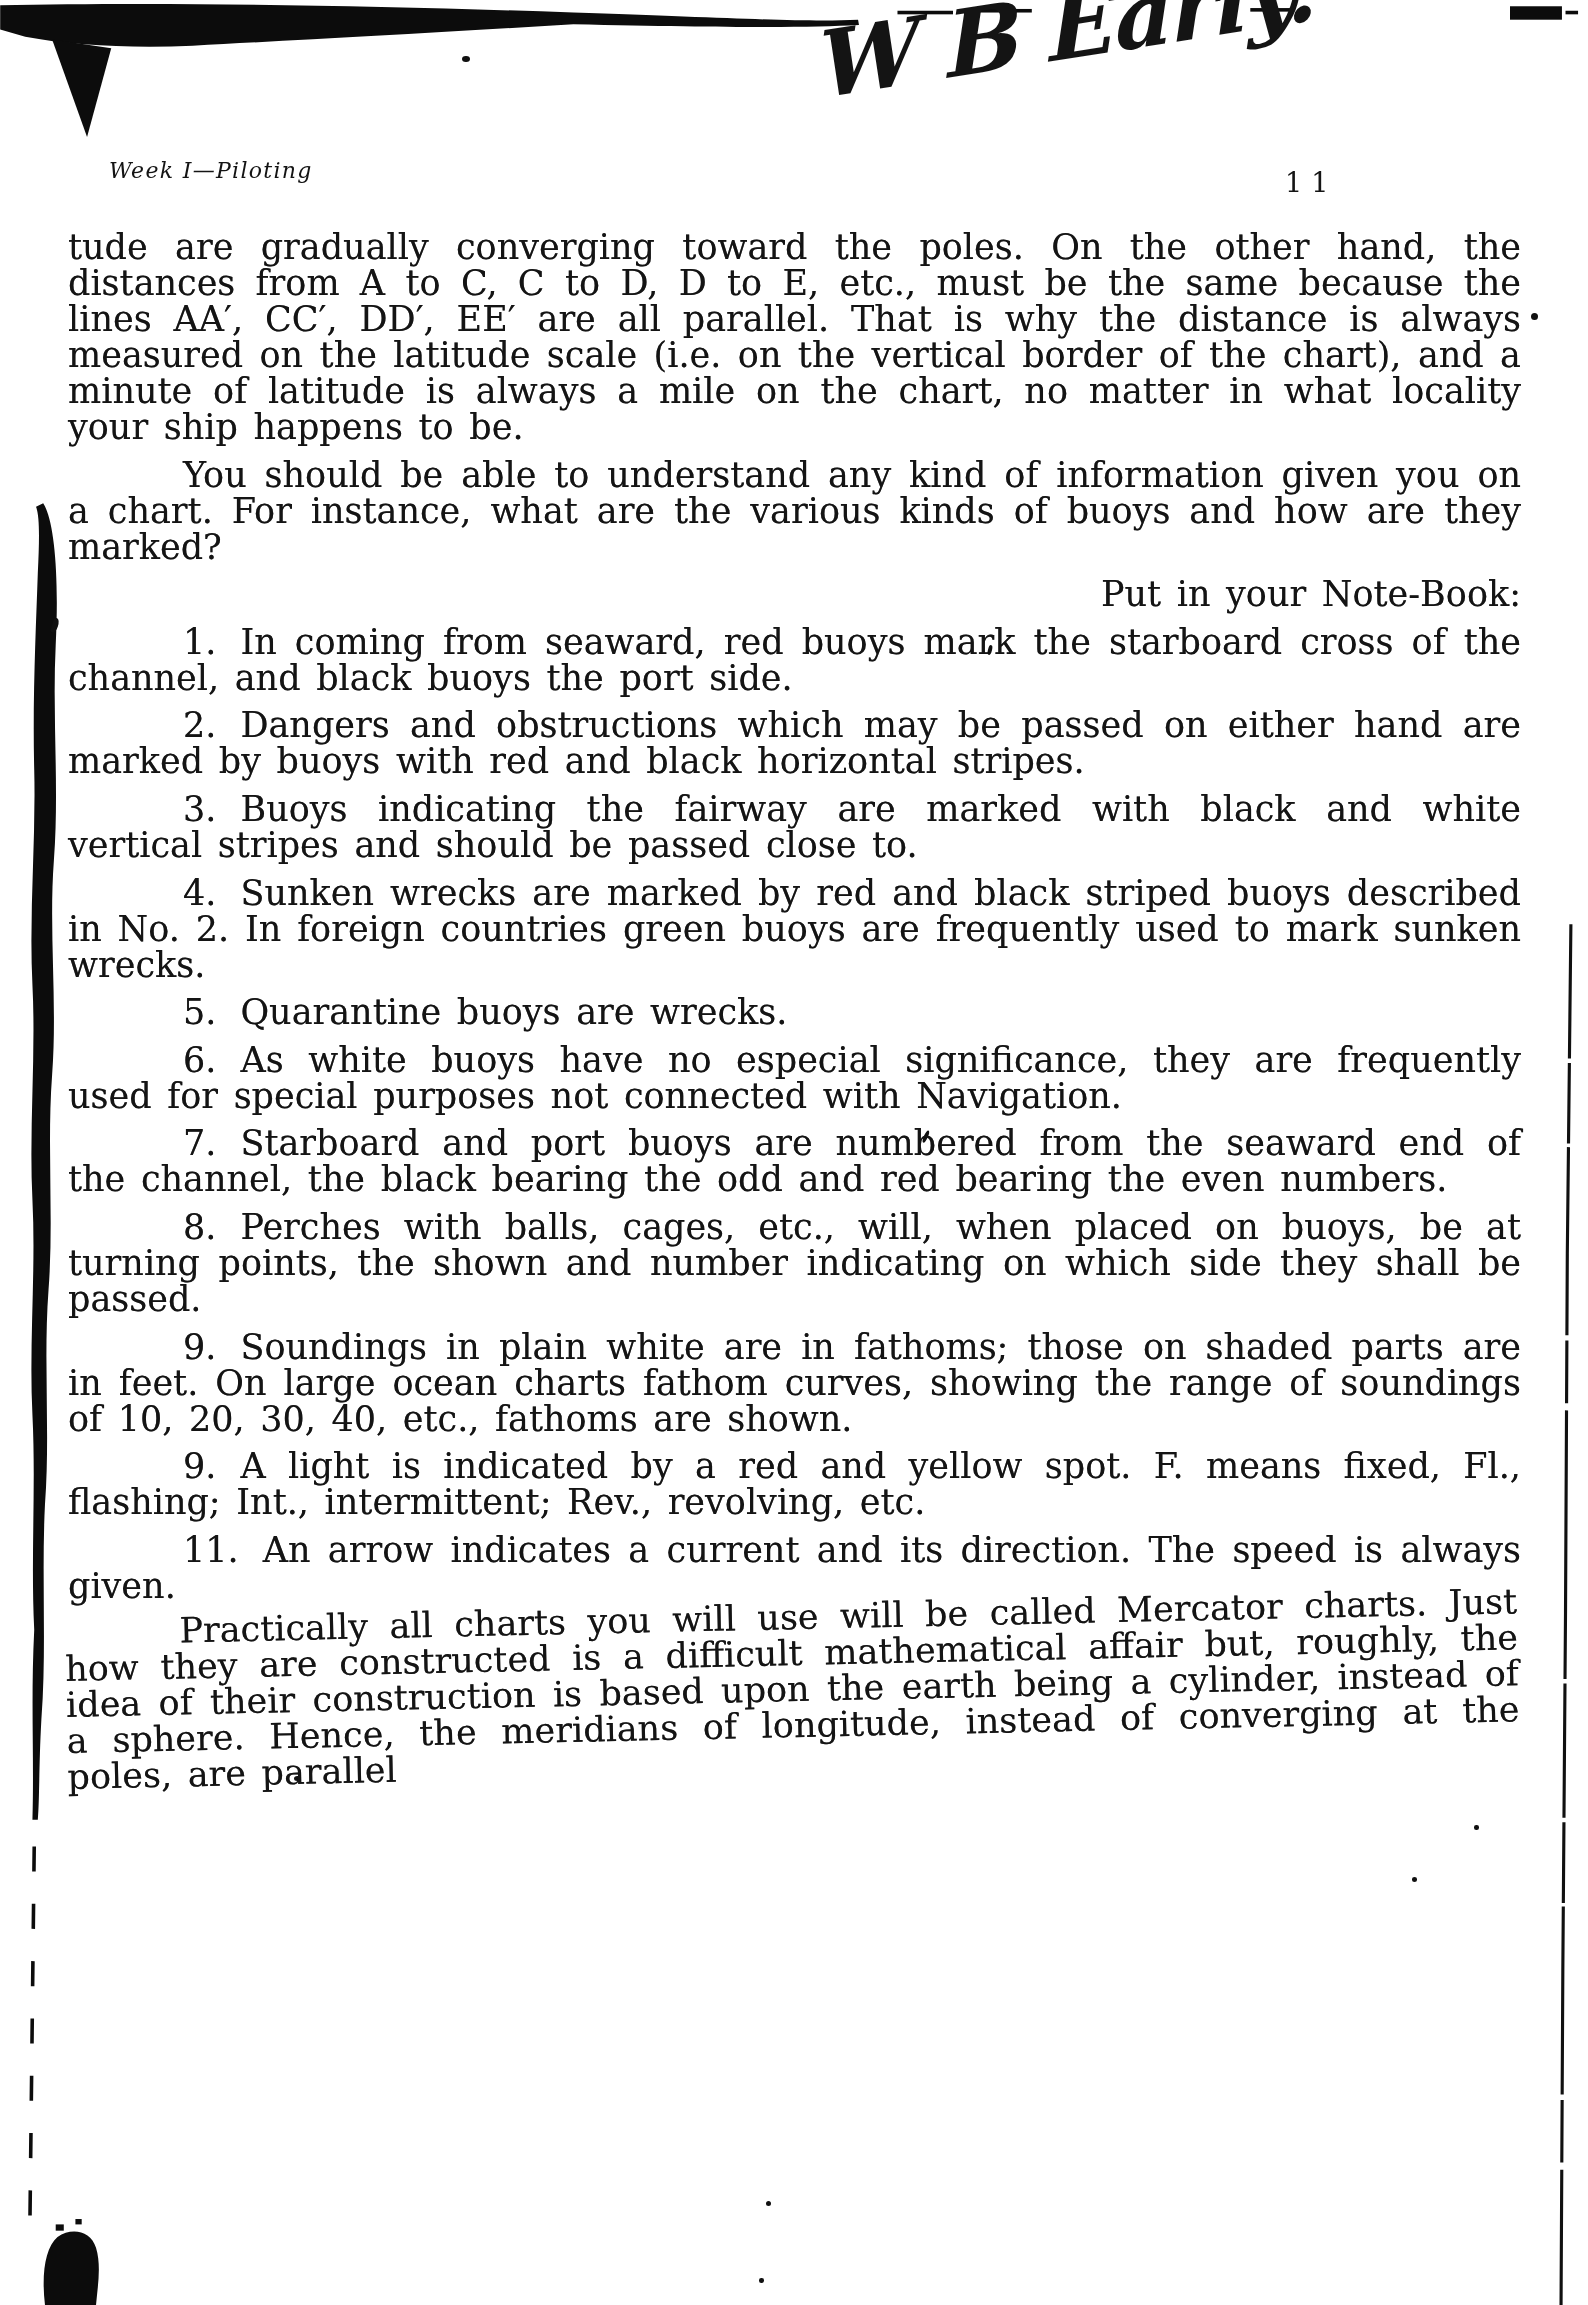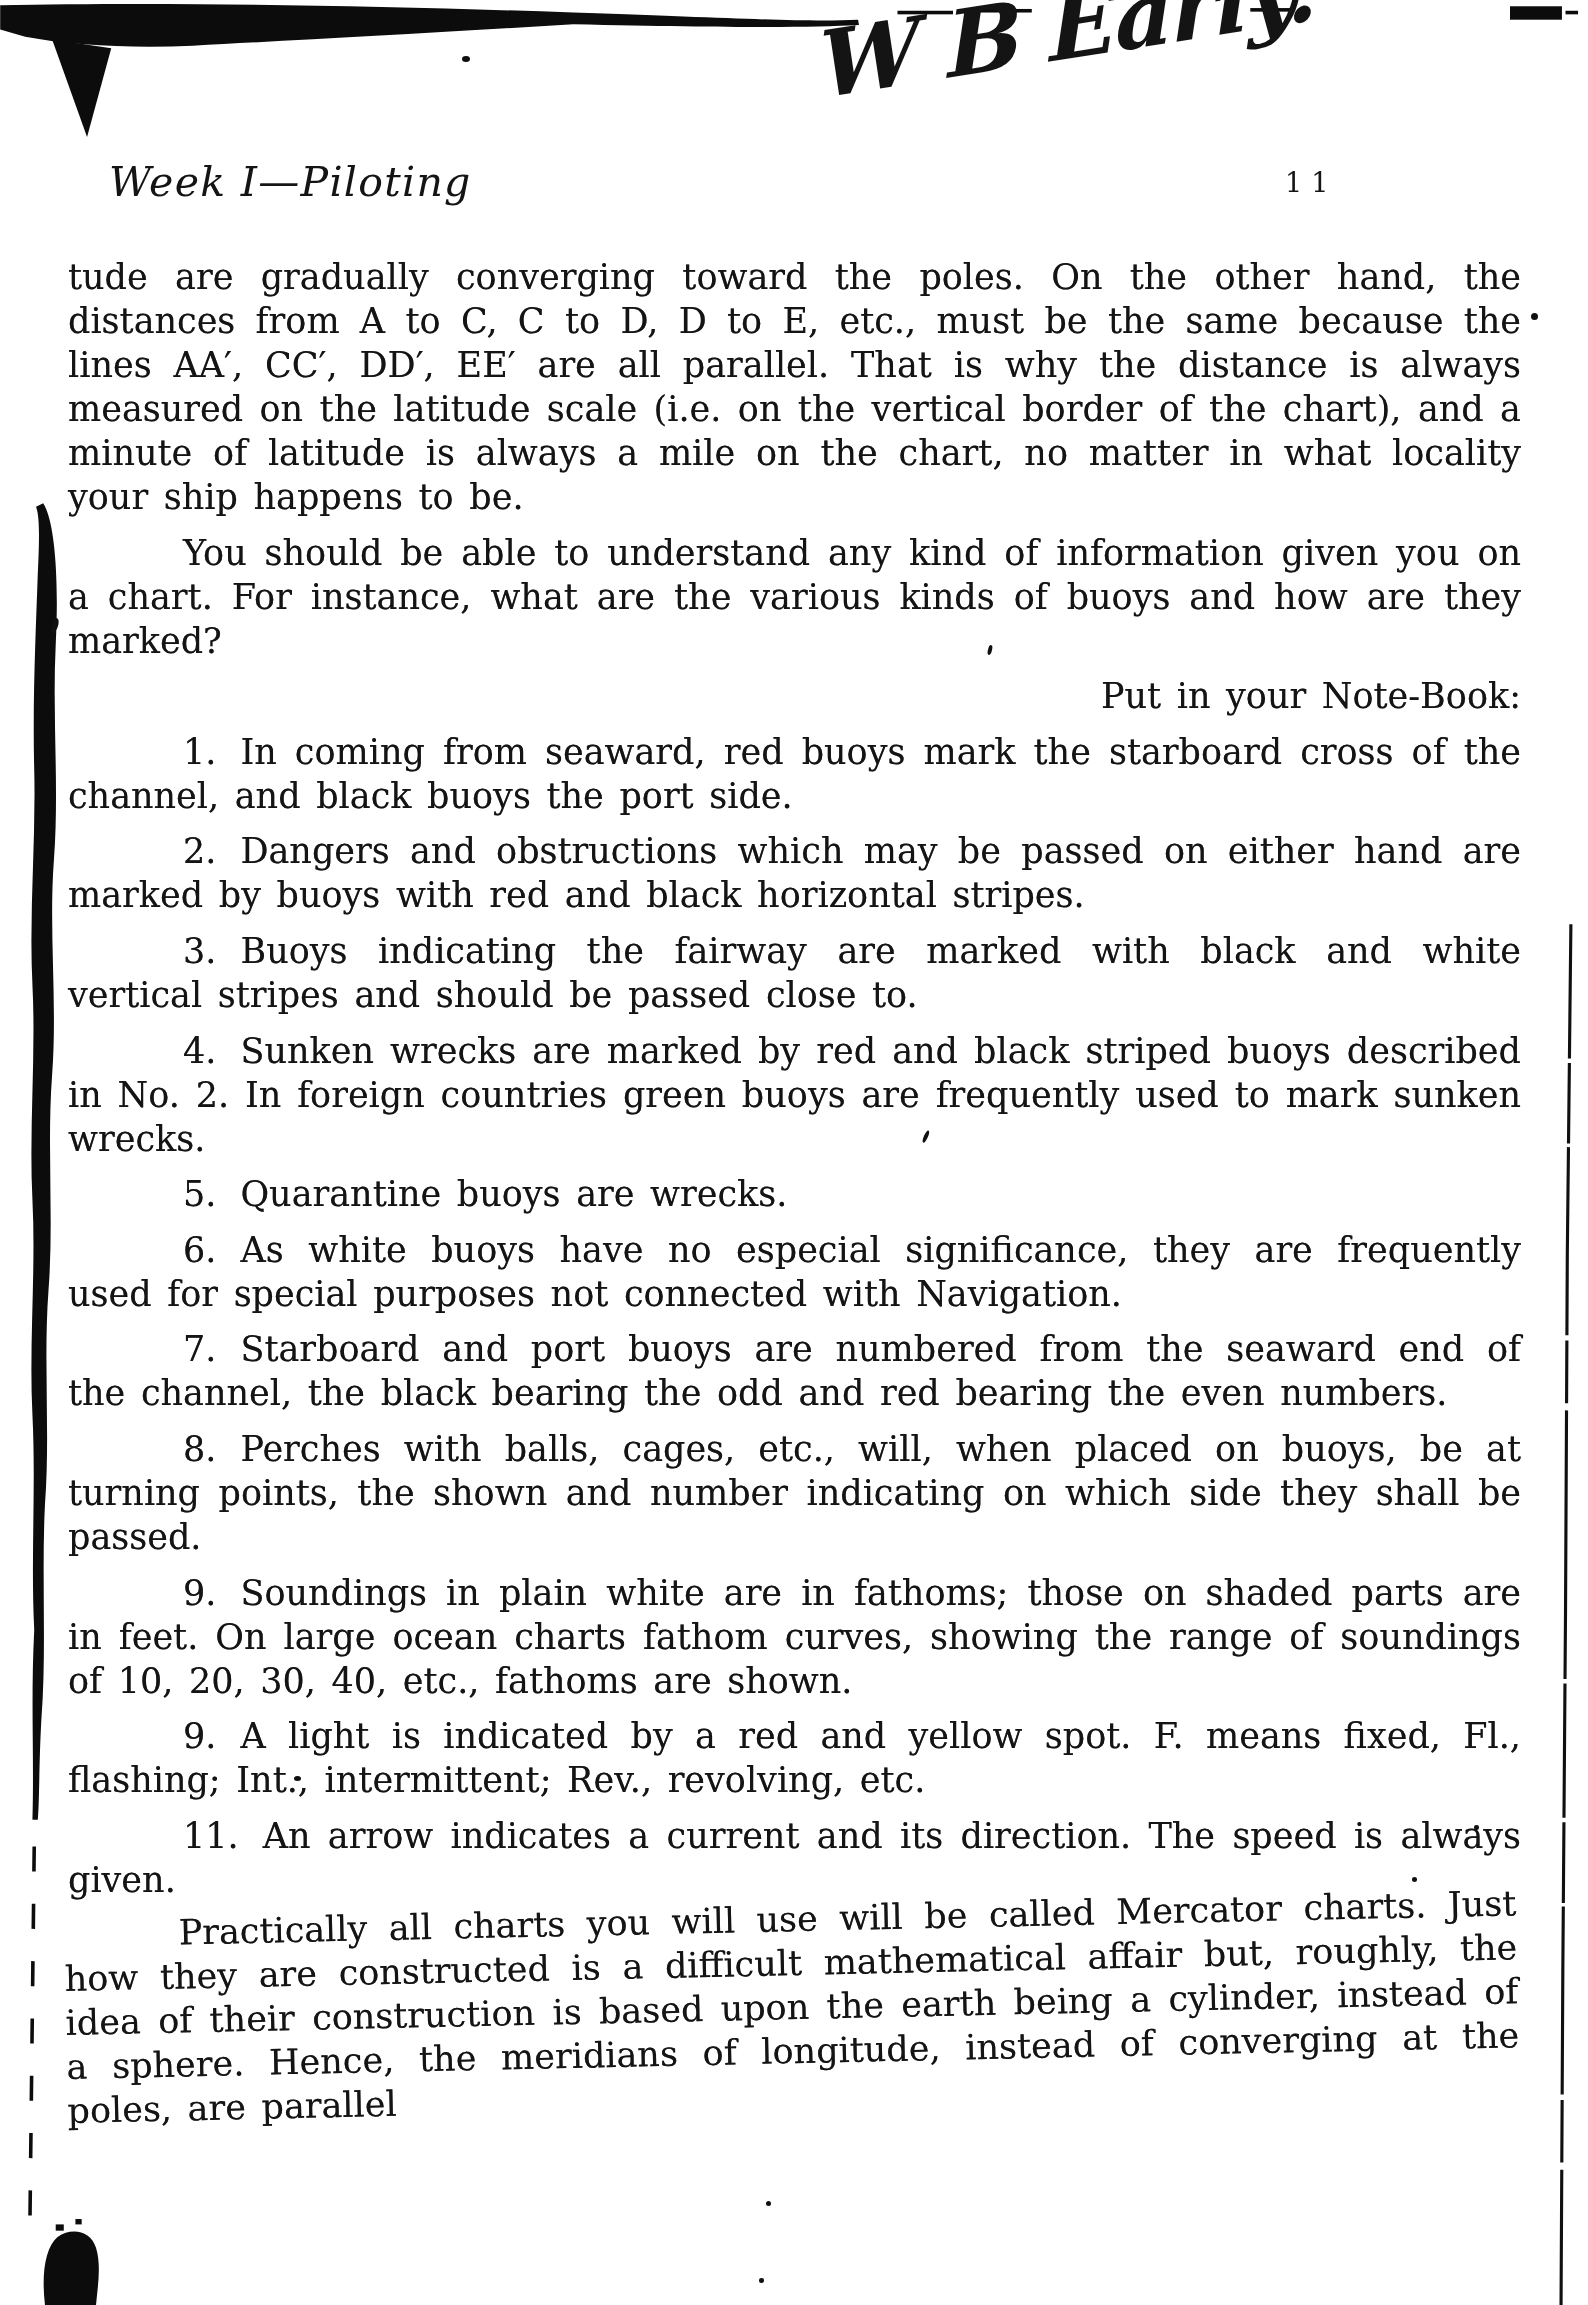--- a/index.html
+++ b/index.html
@@ -7,41 +7,40 @@
     position:relative;
     width:1589px; height:2305px;
     background:#ffffff;
     overflow:hidden;
     font-family:"DejaVu Serif","Liberation Serif",serif;
     color:#141414;
   }
   
   .header-title {
     position:absolute; left:109px; top:158px;
-    font-style:italic; font-size:41px; letter-spacing:1.3px;
+    font-style:italic; font-size:22px; letter-spacing:1.3px;
     white-space:nowrap;
   }
   .page-num {
     position:absolute; left:1285px; top:167px;
     font-size:27px; letter-spacing:9px;
   }
   .signature {
     position:absolute; left:822px; top:12.5px;
     font-size:91px; font-style:italic; font-weight:bold;
     letter-spacing:-2.7px; white-space:nowrap;
     transform:rotate(-9deg) skewX(-7deg);
     transform-origin:left bottom;
   }
   
   .content {
     position:absolute; left:68px; top:229px; width:1453px;
-    font-size:35px; line-height:44px;
+    font-size:35px; line-height:36px;
     text-align:justify; word-spacing:4.5px;
     text-shadow:0 0 0.4px rgba(0,0,0,0.55);
-    margin-top:26px;
   }
   .content p { margin:0 0 11.6px 0; }
   .p-first   { margin-bottom:13.4px; }
   .indent    { text-indent:115px; }
   .heading   { margin:5.4px 0 15px 0; text-align:right; }
   .item-num  { margin-right:24px; }
   .closing   {
     margin-top:24px;
     transform:rotate(-1.25deg);
     transform-origin:left bottom;

